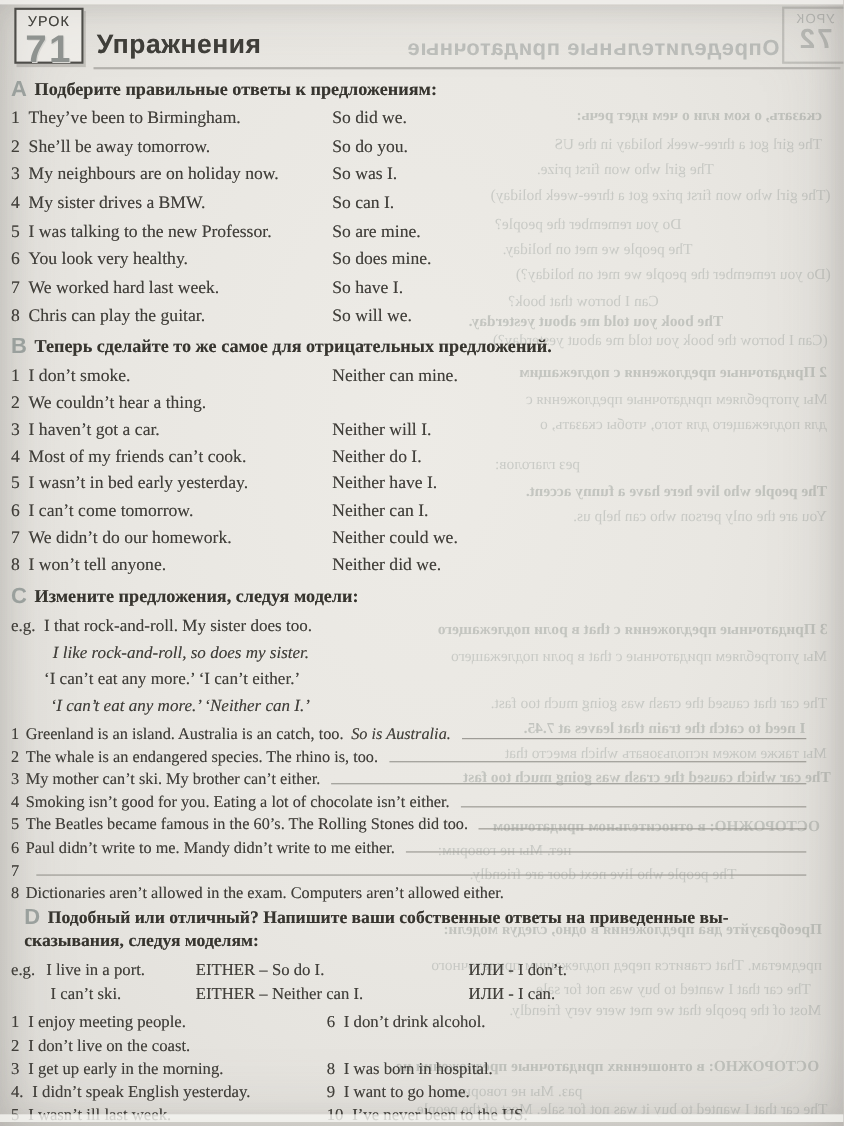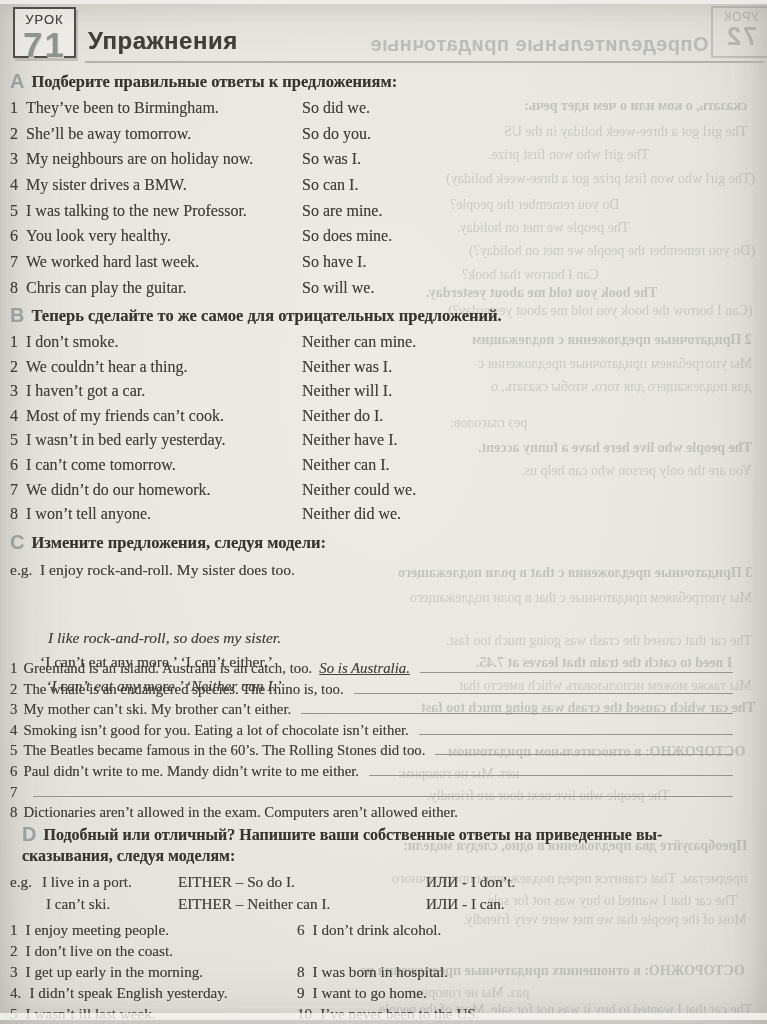--- a/index.html
+++ b/index.html
@@ -47,26 +47,26 @@
     color:#9aa09d;margin-right:7px;text-shadow:none;vertical-align:-1px;}
 
   .rows-ab{margin-top:6px;}
   .row-ab{display:grid;grid-template-columns:292px 1fr;height:25.7px;font-size:16px;white-space:nowrap;}
   .rows-b .row-ab{height:24.6px;}
   .num{margin-right:8px;}
 
   .c-examples{margin-top:7px;font-size:15.5px;}
   .c-ex-row{display:flex;height:24px;white-space:nowrap;}
   .c-ex-label{width:30px;}
-  .c-ex-indent{margin-left:30px;margin-top:44px;}
+  .c-ex-indent{margin-left:30px;}
   .ital{font-style:italic;}
   .c-items{margin-top:3px;font-size:14.8px;}
   .row-c{display:flex;align-items:baseline;height:20.6px;white-space:nowrap;}
   .row-c .num{margin-right:6px;}
-  .c-answer{font-style:italic;margin-left:7px;text-decoration:underline;color:#45433d;}
+  .c-answer{font-style:italic;margin-left:7px;color:#45433d;}
   .c-fill{flex:1 1 auto;border-bottom:1px solid #96948e;margin:0 22px 3px 10px;min-width:20px;}
 
   .d-head{font-weight:bold;font-size:16px;color:#37352f;line-height:21px;margin-left:12px;}
   .d-examples{margin-top:7px;font-size:15.2px;}
   .row-dex{display:grid;grid-template-columns:32px 136px 248px 1fr;height:22px;white-space:nowrap;}
   .d-items{margin-top:4px;font-size:15.2px;}
   .row-d{display:grid;grid-template-columns:287px 1fr;height:21px;white-space:nowrap;}
 </style>
 </head>
 <body>
@@ -167,21 +167,20 @@
       <div>
         <span class="sec-letter">B</span><span class="sec-head">Теперь сделайте то же самое для отрицательных предложений.</span>
       </div>
       <div class="rows-ab rows-b">
         <div class="row-ab">
             <span><span class="num">1</span><span>I don’t smoke.</span></span>
             <span>Neither can mine.</span>
           </div>
         <div class="row-ab">
             <span><span class="num">2</span><span>We couldn’t hear a thing.</span></span>
-            <span>Neither was I.</span>
           </div>
         <div class="row-ab">
             <span><span class="num">3</span><span>I haven’t got a car.</span></span>
             <span>Neither will I.</span>
           </div>
         <div class="row-ab">
             <span><span class="num">4</span><span>Most of my friends can’t cook.</span></span>
             <span>Neither do I.</span>
           </div>
         <div class="row-ab">
@@ -203,21 +202,21 @@
       </div>
     </div>
 
     <div class="section" style="top:531px;">
       <div>
         <span class="sec-letter">C</span><span class="sec-head">Измените предложения, следуя модели:</span>
       </div>
       <div class="c-examples">
         <div class="c-ex-row">
             <span class="c-ex-label">e.g.</span>
-            <span>I enjoy rock-and-roll. My sister does too.</span>
+            <span>I that rock-and-roll. My sister does too.</span>
           </div>
         <div class="c-ex-row">
             <span class="c-ex-indent ital" style="margin-left:38px;">I like rock-and-roll, so does my sister.</span>
           </div>
         <div class="c-ex-row">
             <span class="c-ex-indent">‘I can’t eat any more.’ ‘I can’t either.’</span>
           </div>
         <div class="c-ex-row">
             <span class="c-ex-indent ital" style="margin-left:36px;">‘I can’t eat any more.’ ‘Neither can I.’</span>
           </div>

